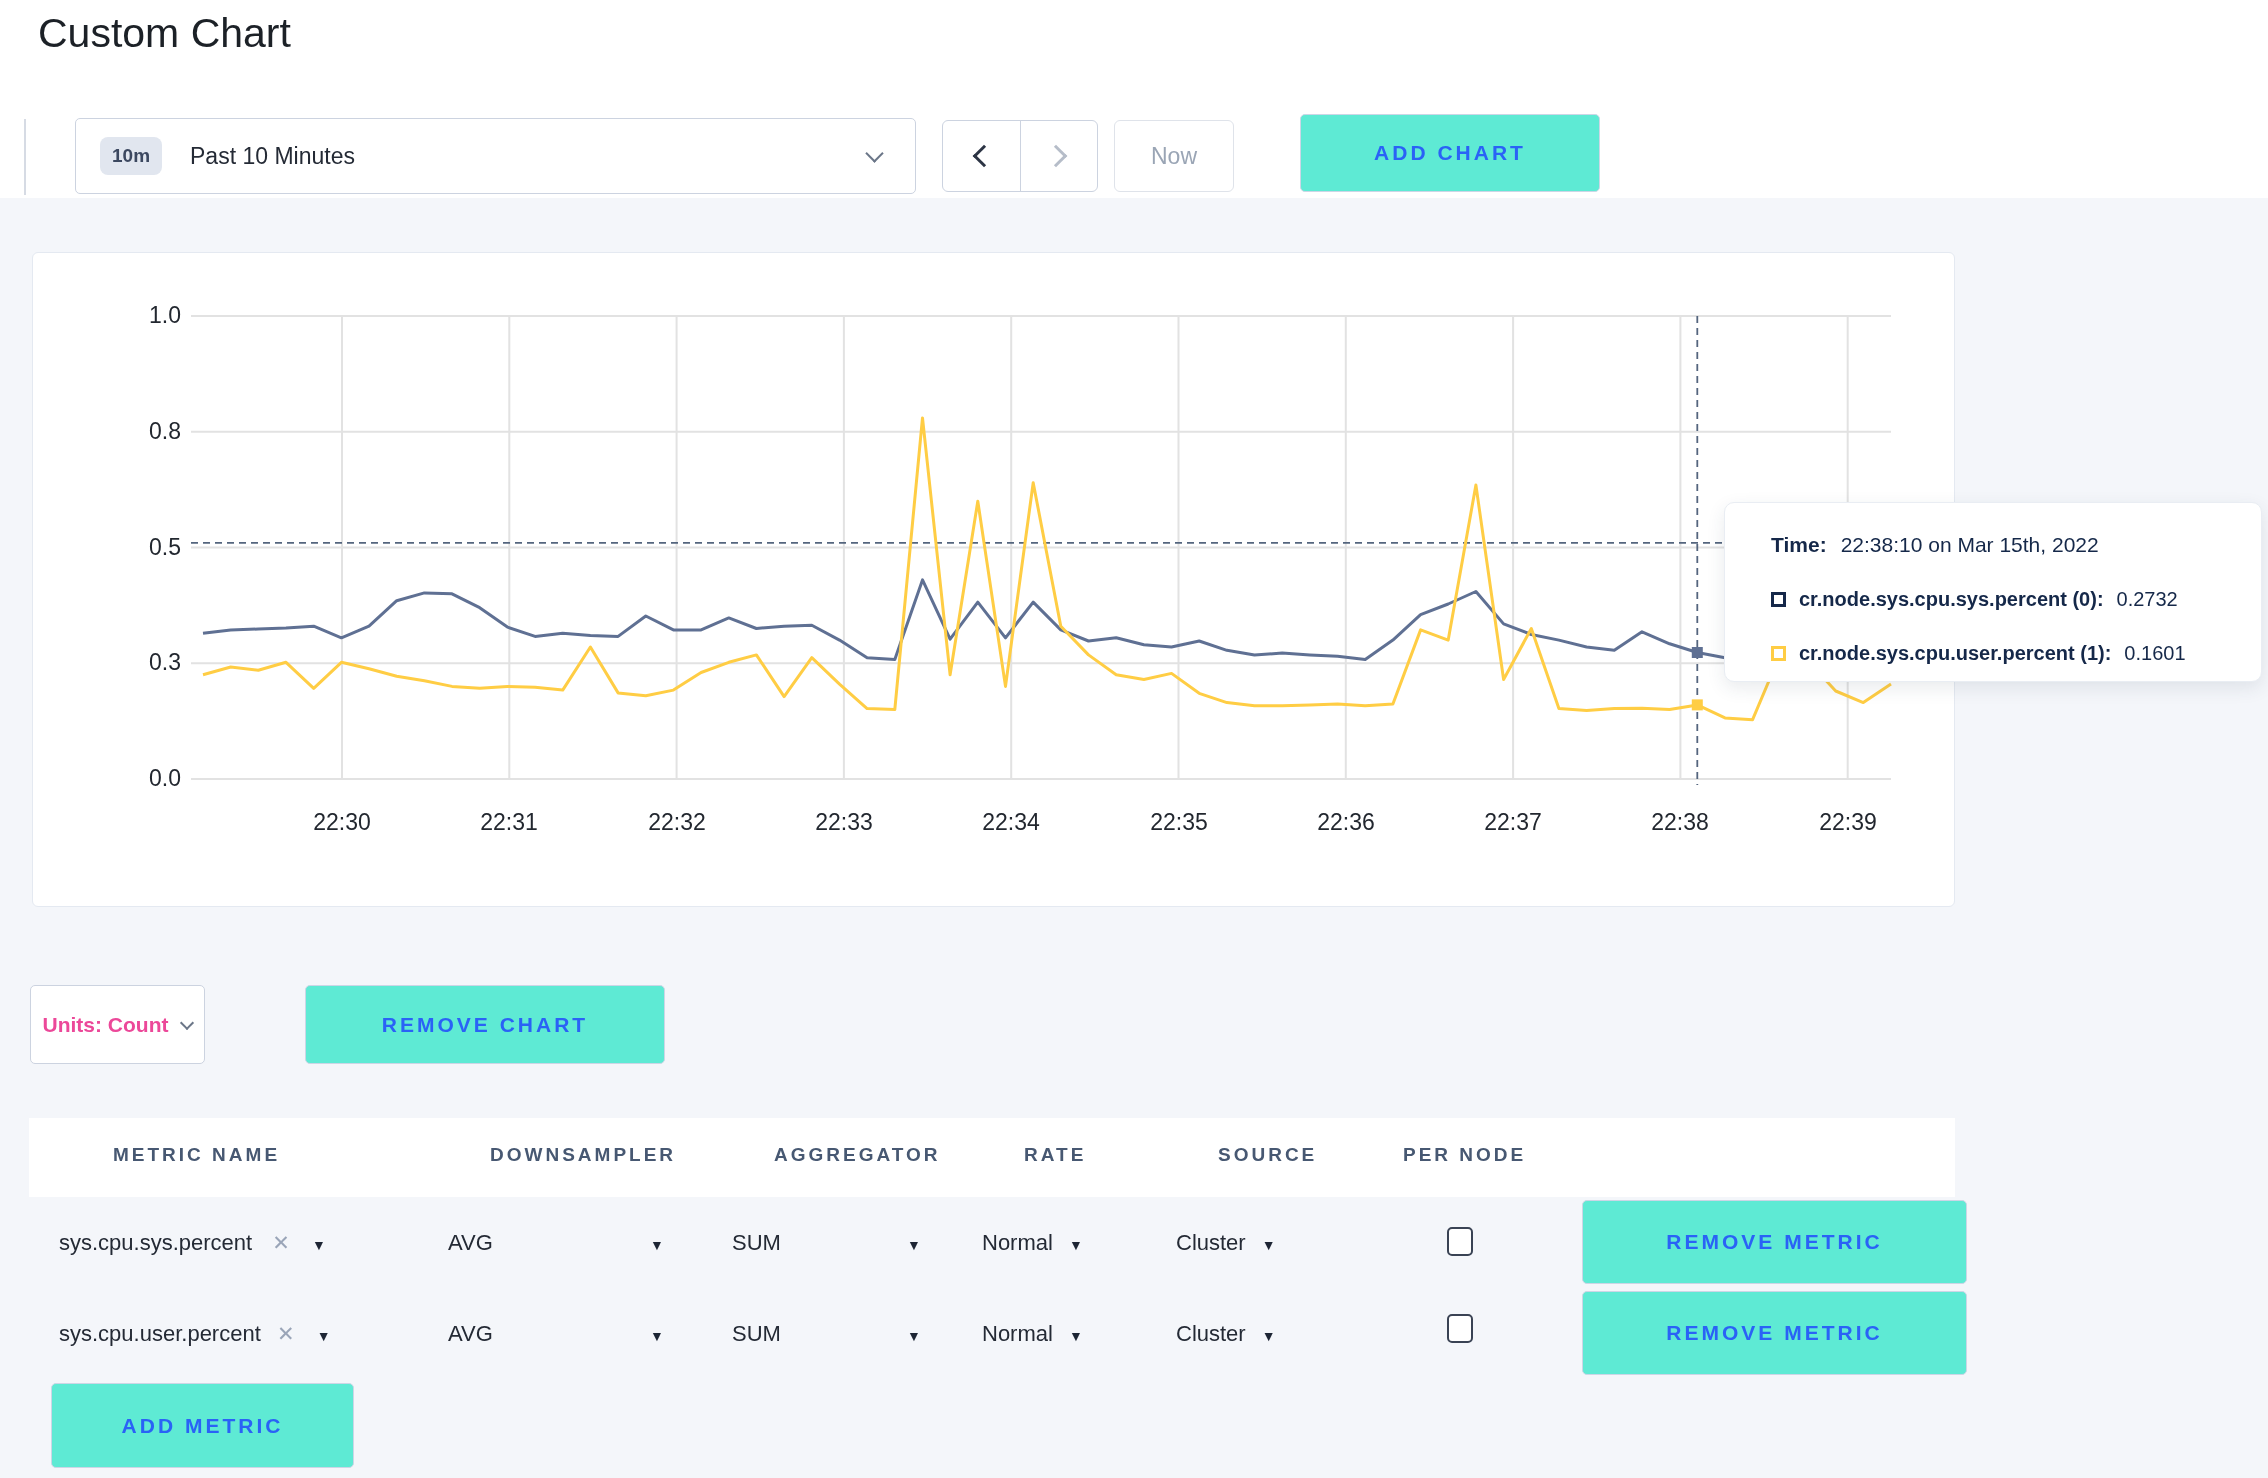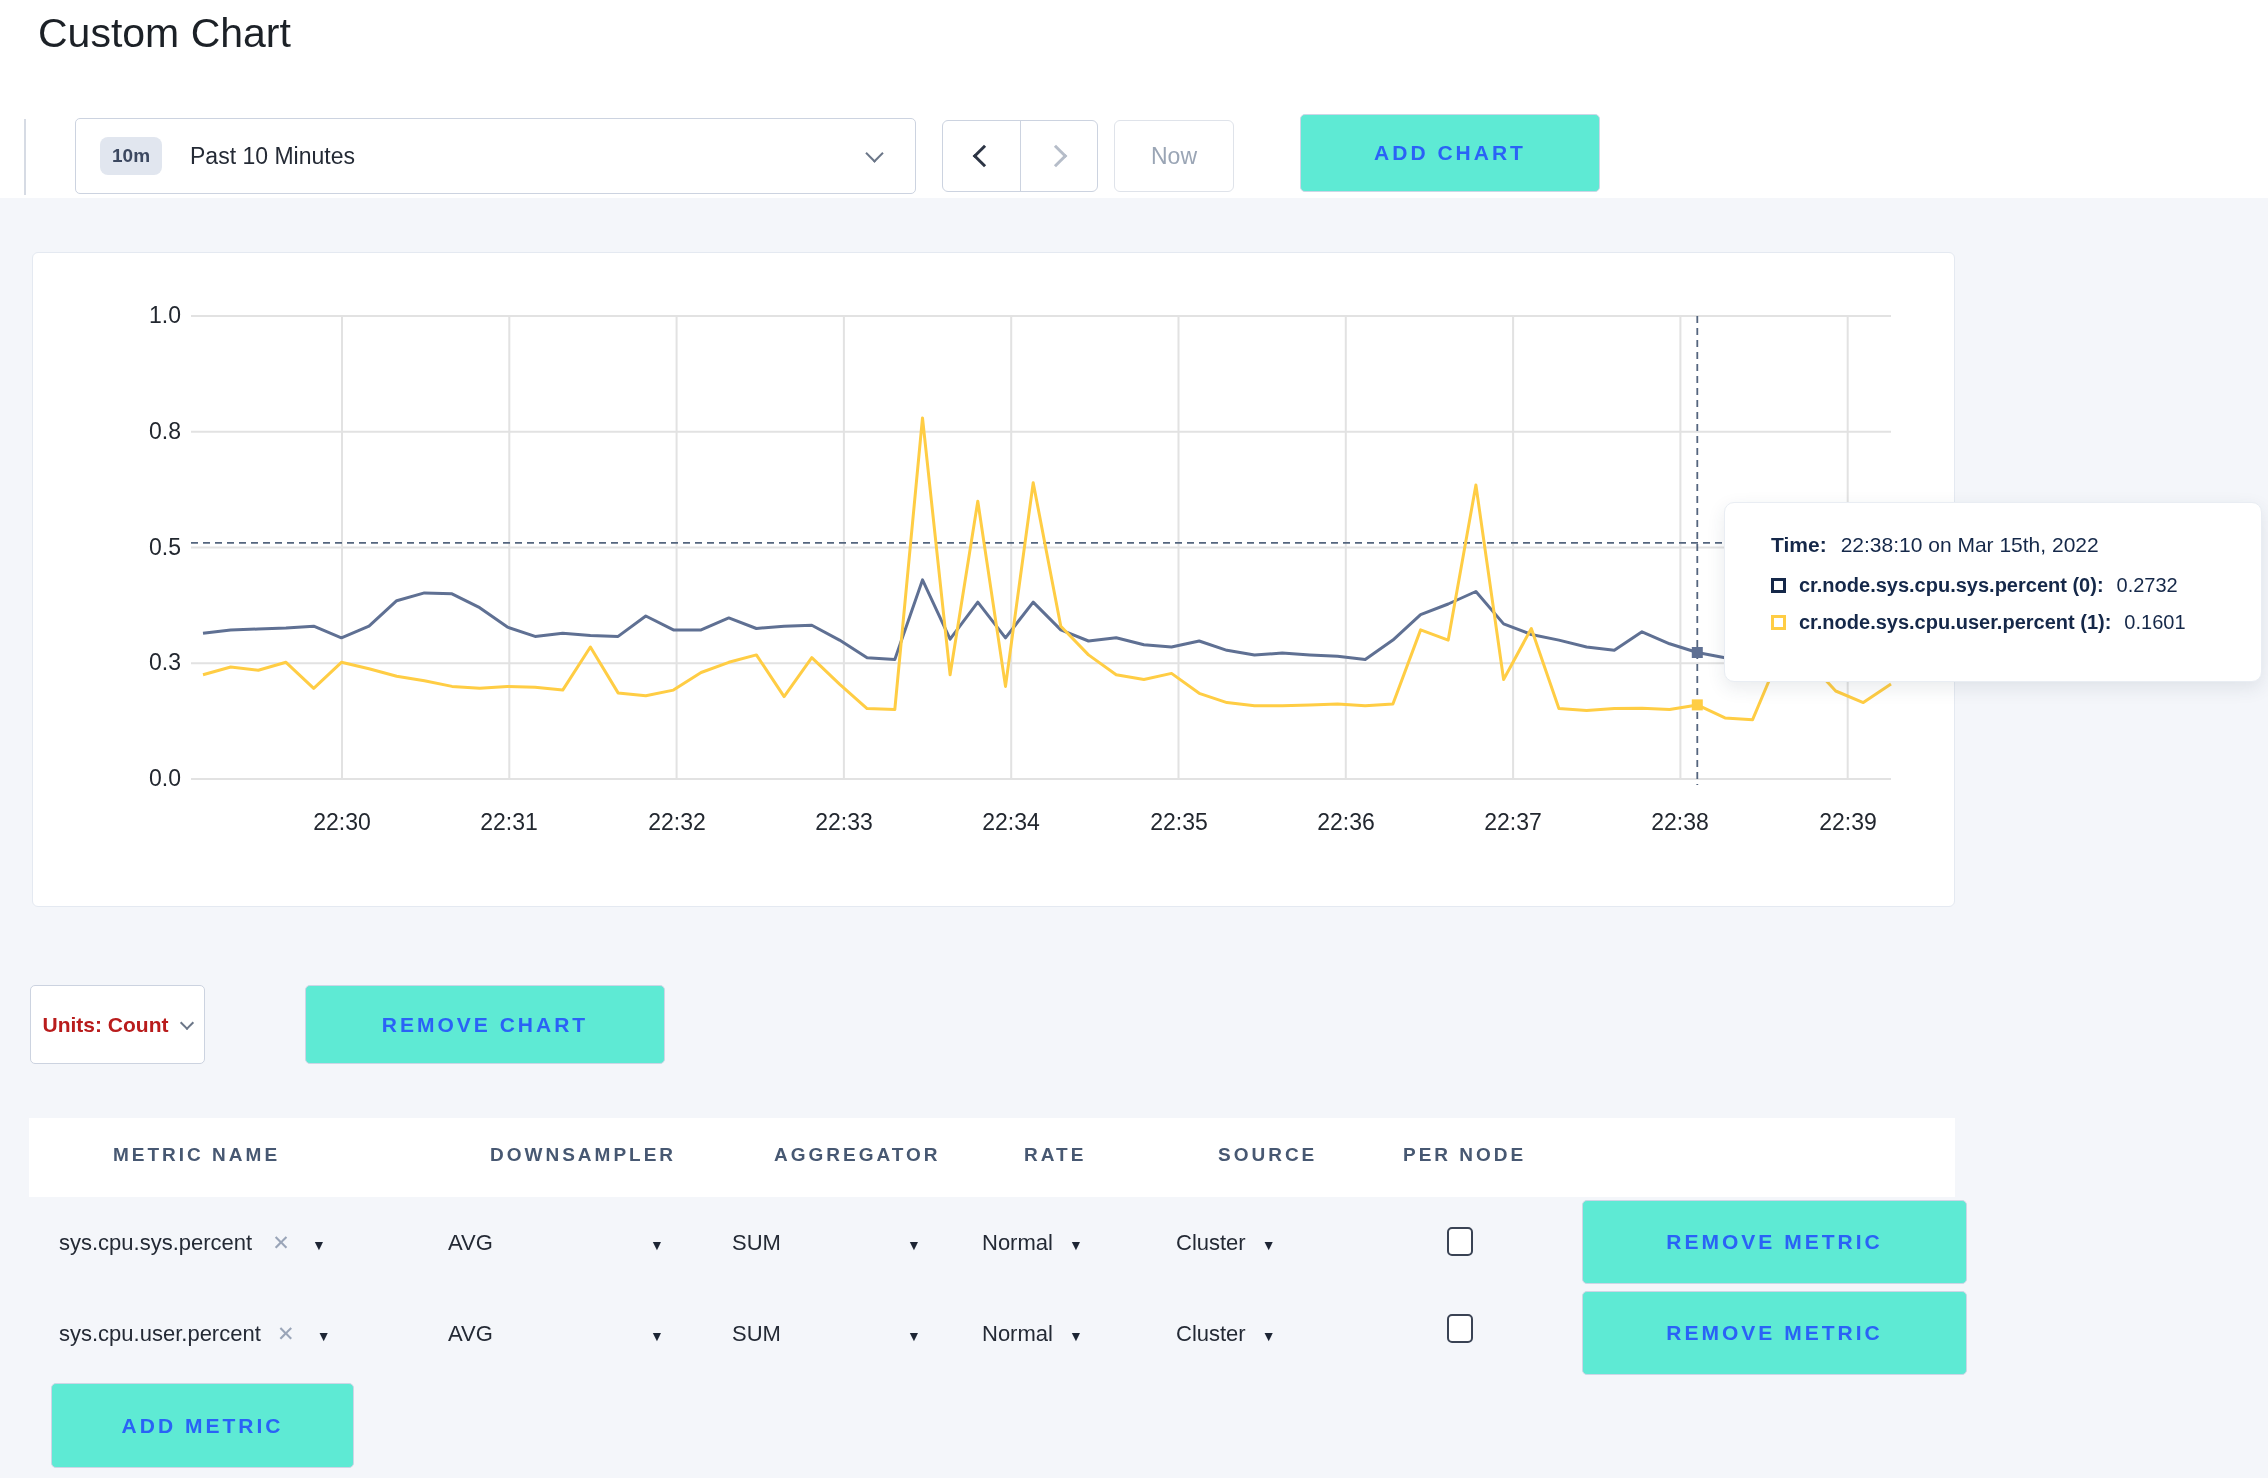--- a/index.html
+++ b/index.html
@@ -59,30 +59,30 @@
   .xtick { position:absolute; transform:translateX(-50%); font-size:23px; color:#22272f; }
   
   .chart-tooltip {
     position:absolute; left:1724px; top:502px; width:538px; height:180px;
     background:#fff; border:1px solid #e9edf3; border-radius:10px;
     box-shadow:0 6px 18px rgba(40,55,80,.10);
     padding:30px 0 0 46px; z-index:10;
   }
   .tip-time-row { font-size:21px; color:#152849; margin-bottom:17px; }
   .tip-time-label { font-weight:bold; margin-right:14px; }
-  .tip-series-row { display:flex; align-items:center; font-size:20px; color:#152849; margin-bottom:14px; }
+  .tip-series-row { display:flex; align-items:center; font-size:20px; color:#152849; margin-bottom:14px;margin-top:31px; }
   .tip-swatch { width:15px; height:15px; border-width:3.5px; border-style:solid; margin-right:13px; background:#fff; }
   .tip-series-label { font-weight:bold; margin-right:13px; }
   
   .units-select {
     position:absolute; left:30px; top:985px; width:175px; height:79px;
     background:#fff; border:1.5px solid #ccd3e0; border-radius:5px;
     display:flex; align-items:center; justify-content:center; gap:14px; cursor:pointer;
   }
-  .units-label { font-size:21px; font-weight:bold; color:#b91c1c; }
+  .units-label { font-size:21px; font-weight:bold; color:#ec4899; }
   .units-chev { width:10px; height:10px; border-right:2px solid #6b7688; border-bottom:2px solid #6b7688; transform:rotate(45deg); margin-top:-4px;}
   .remove-chart-btn { position:absolute; left:305px; top:985px; width:360px; height:79px; }
   
   .mt-header { position:absolute; left:29px; top:1118px; width:1926px; height:79px; background:#fff; }
   .mt-h { position:absolute; top:26px; font-size:19px; font-weight:bold; letter-spacing:3px; color:#475872;margin-left:42px; }
   .mt-row { position:absolute; left:29px; width:1926px; height:91px; }
   .cell { position:absolute; top:50%; transform:translateY(-50%); font-size:22px; color:#242a35; white-space:nowrap; }
   .caret { font-size:14px; color:#1d2534; }
   .xicon { font-size:21px; color:#9aa5b8; cursor:pointer; }
   .checkbox {

